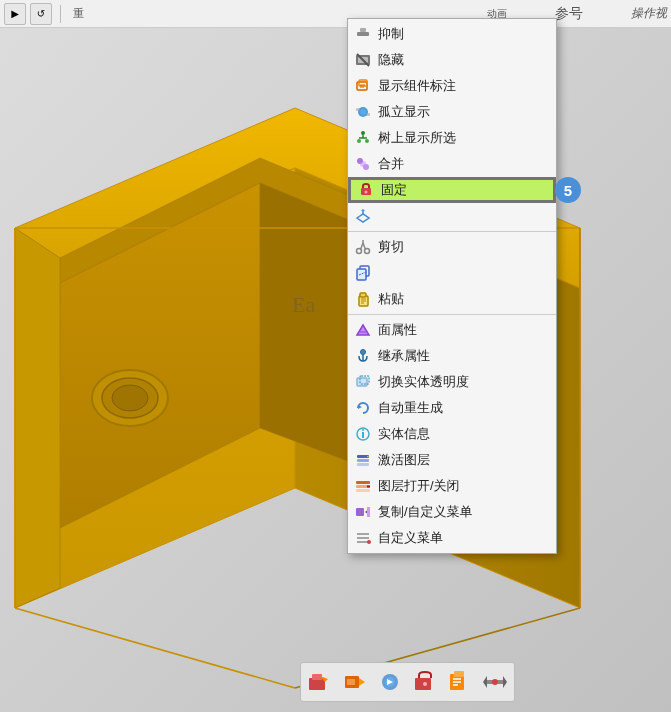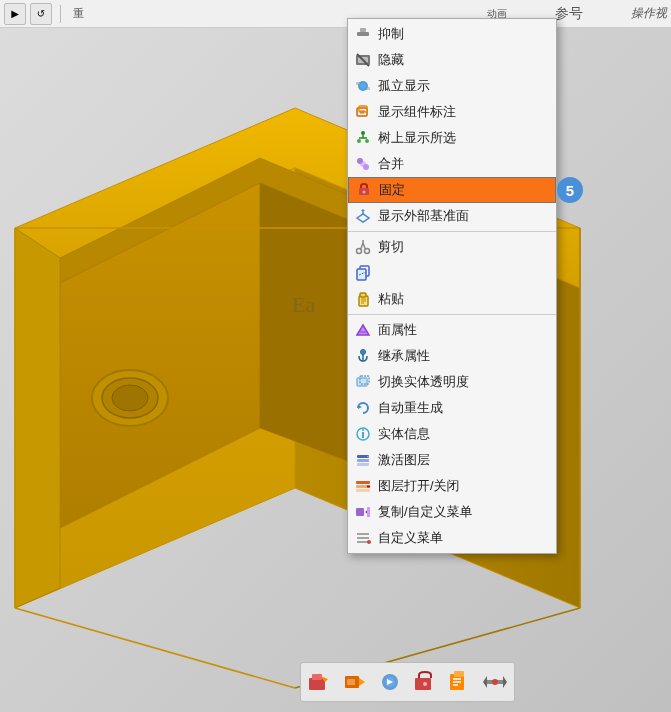--- a/index.html
+++ b/index.html
@@ -81,22 +81,22 @@
       height: 26px;
       gap: 6px;
       position: relative;
     }
 
     .menu-item:hover, .menu-item.highlighted {
       background: #f5d87a;
     }
 
     .menu-item.highlighted {
-      background: #f97316;
-      border: 1px solid #737373;
+      background: #bef264;
+      border: 3px solid #737373;
     }
 
     .menu-icon {
       width: 18px;
       height: 18px;
       flex-shrink: 0;
       display: flex;
       align-items: center;
       justify-content: center;
       font-size: 12px;
@@ -252,39 +252,39 @@
           <rect x="3" y="5" width="10" height="6" fill="#bbb" rx="1"></rect>
           <line x1="2" y1="2" x2="14" y2="14" stroke="#555" stroke-width="2"></line>
         </svg>
       </div>
       <span class="menu-label">隐藏</span>
     </div>
 
     <div class="menu-item">
       <div class="menu-icon">
         <svg width="16" height="16" viewBox="0 0 16 16">
+          <rect x="2" y="4" width="10" height="8" fill="none" stroke="#cc6600" stroke-width="1.5" rx="1"></rect>
+          <rect x="4" y="2" width="8" height="6" fill="none" stroke="#ee8800" stroke-width="1.5" rx="1"></rect>
+          <line x1="5" y1="7" x2="10" y2="7" stroke="#cc6600" stroke-width="1"></line>
+          <line x1="5" y1="9" x2="9" y2="9" stroke="#cc6600" stroke-width="1"></line>
+        </svg>
+      </div>
+      <span class="menu-label">显示组件标注</span>
+    </div>
+
+    <div class="menu-item">
+      <div class="menu-icon">
+        <svg width="16" height="16" viewBox="0 0 16 16">
           <circle cx="8" cy="8" r="5" fill="#2288cc" opacity="0.8"></circle>
           <circle cx="8" cy="8" r="3" fill="#55aaee"></circle>
           <rect x="1" y="4" width="4" height="3" fill="#999" opacity="0.5" rx="0.5"></rect>
           <rect x="11" y="9" width="4" height="3" fill="#999" opacity="0.5" rx="0.5"></rect>
         </svg>
       </div>
       <span class="menu-label">孤立显示</span>
-    </div>
-
-    <div class="menu-item">
-      <div class="menu-icon">
-        <svg width="16" height="16" viewBox="0 0 16 16">
-          <rect x="2" y="4" width="10" height="8" fill="none" stroke="#cc6600" stroke-width="1.5" rx="1"></rect>
-          <rect x="4" y="2" width="8" height="6" fill="none" stroke="#ee8800" stroke-width="1.5" rx="1"></rect>
-          <line x1="5" y1="7" x2="10" y2="7" stroke="#cc6600" stroke-width="1"></line>
-          <line x1="5" y1="9" x2="9" y2="9" stroke="#cc6600" stroke-width="1"></line>
-        </svg>
-      </div>
-      <span class="menu-label">显示组件标注</span>
     </div>
 
     <div class="menu-item">
       <div class="menu-icon">
         <svg width="16" height="16" viewBox="0 0 16 16">
           <circle cx="8" cy="3" r="2" fill="#228822"></circle>
           <line x1="8" y1="5" x2="8" y2="8" stroke="#228822" stroke-width="1.5"></line>
           <line x1="8" y1="8" x2="4" y2="8" stroke="#228822" stroke-width="1.5"></line>
           <line x1="8" y1="8" x2="12" y2="8" stroke="#228822" stroke-width="1.5"></line>
           <circle cx="4" cy="11" r="2" fill="#44aa44"></circle>
@@ -318,21 +318,20 @@
     </div>
 
     <div class="menu-item">
       <div class="menu-icon">
         <svg width="16" height="16" viewBox="0 0 16 16">
           <polygon points="2,10 8,6 14,10 8,14" fill="none" stroke="#4488cc" stroke-width="1.5"></polygon>
           <line x1="8" y1="2" x2="8" y2="6" stroke="#4488cc" stroke-width="1.5"></line>
           <polygon points="6,3 8,1 10,3" fill="#4488cc"></polygon>
         </svg>
       </div>
-      <span class="menu-label">显示外部基准面</span>
     </div>
 
     <div class="menu-divider"></div>
 
     <div class="menu-item">
       <div class="menu-icon">
         <svg width="16" height="16" viewBox="0 0 16 16">
           <circle cx="4" cy="12" r="2.5" fill="none" stroke="#888" stroke-width="1.5"></circle>
           <circle cx="12" cy="12" r="2.5" fill="none" stroke="#888" stroke-width="1.5"></circle>
           <line x1="5.5" y1="10.5" x2="8" y2="4" stroke="#888" stroke-width="1.5"></line>

